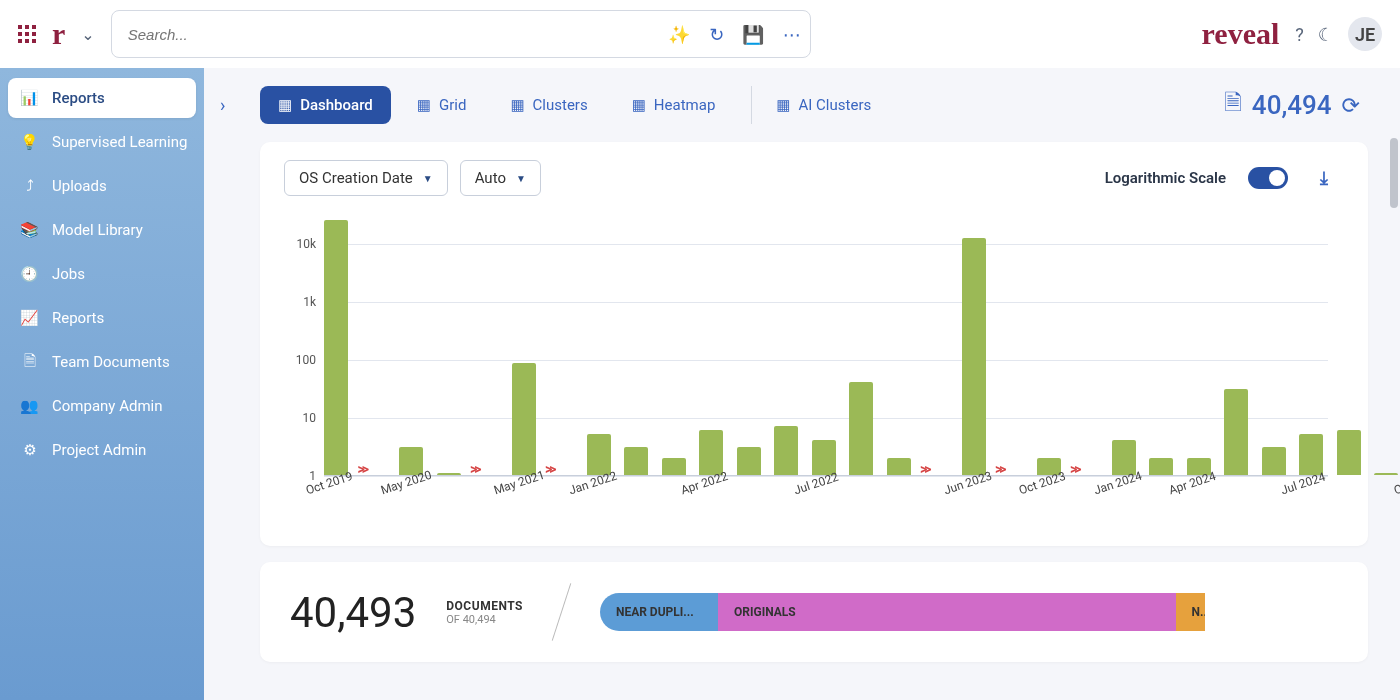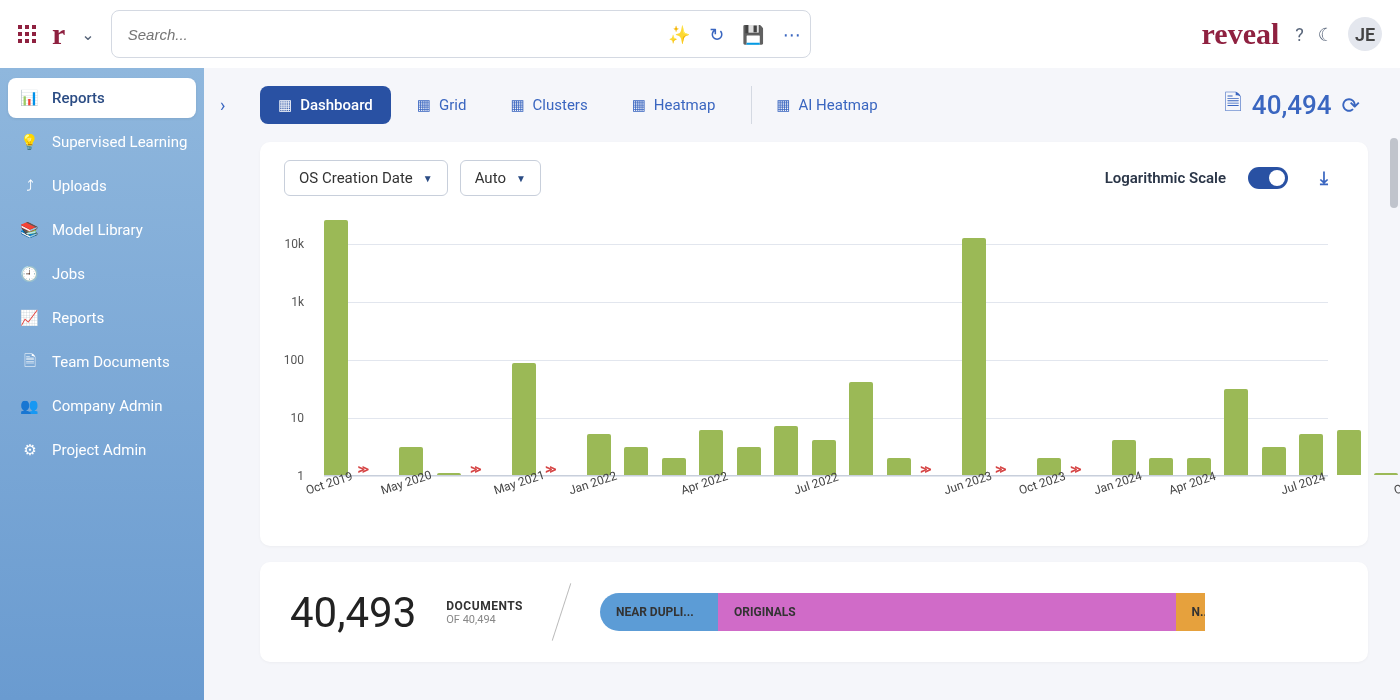--- a/index.html
+++ b/index.html
@@ -235,21 +235,21 @@
 }
 .y-axis {
   position: absolute;
   left: -40px;
   top: 0;
   height: 260px;
   width: 40px;
 }
 .y-tick {
   position: absolute;
-  right: 20px;
+  right: 8px;
   font-size: 12px;
   color: #555;
   transform: translateY(-50%);
 }
 .gridline {
   position: absolute;
   left: 0; right: 0;
   height: 1px;
   background: #e2e6ee;
 }
@@ -436,21 +436,21 @@
         <div class="tab">
           <span>▦</span>
           <span>Clusters</span>
         </div>
         <div class="tab">
           <span>▦</span>
           <span>Heatmap</span>
         </div>
         <div class="tab divider-before">
           <span>▦</span>
-          <span>AI Heatmap</span>
+          <span>AI Clusters</span>
         </div>
         <div class="doc-count-top" id="doc-count-top">
         <span class="icon">🗎</span>
         <span>40,494</span>
         <span class="icon">⟳</span>
       </div>
     </div>
 
     <div class="card chart-card">
       <div class="chart-controls">

